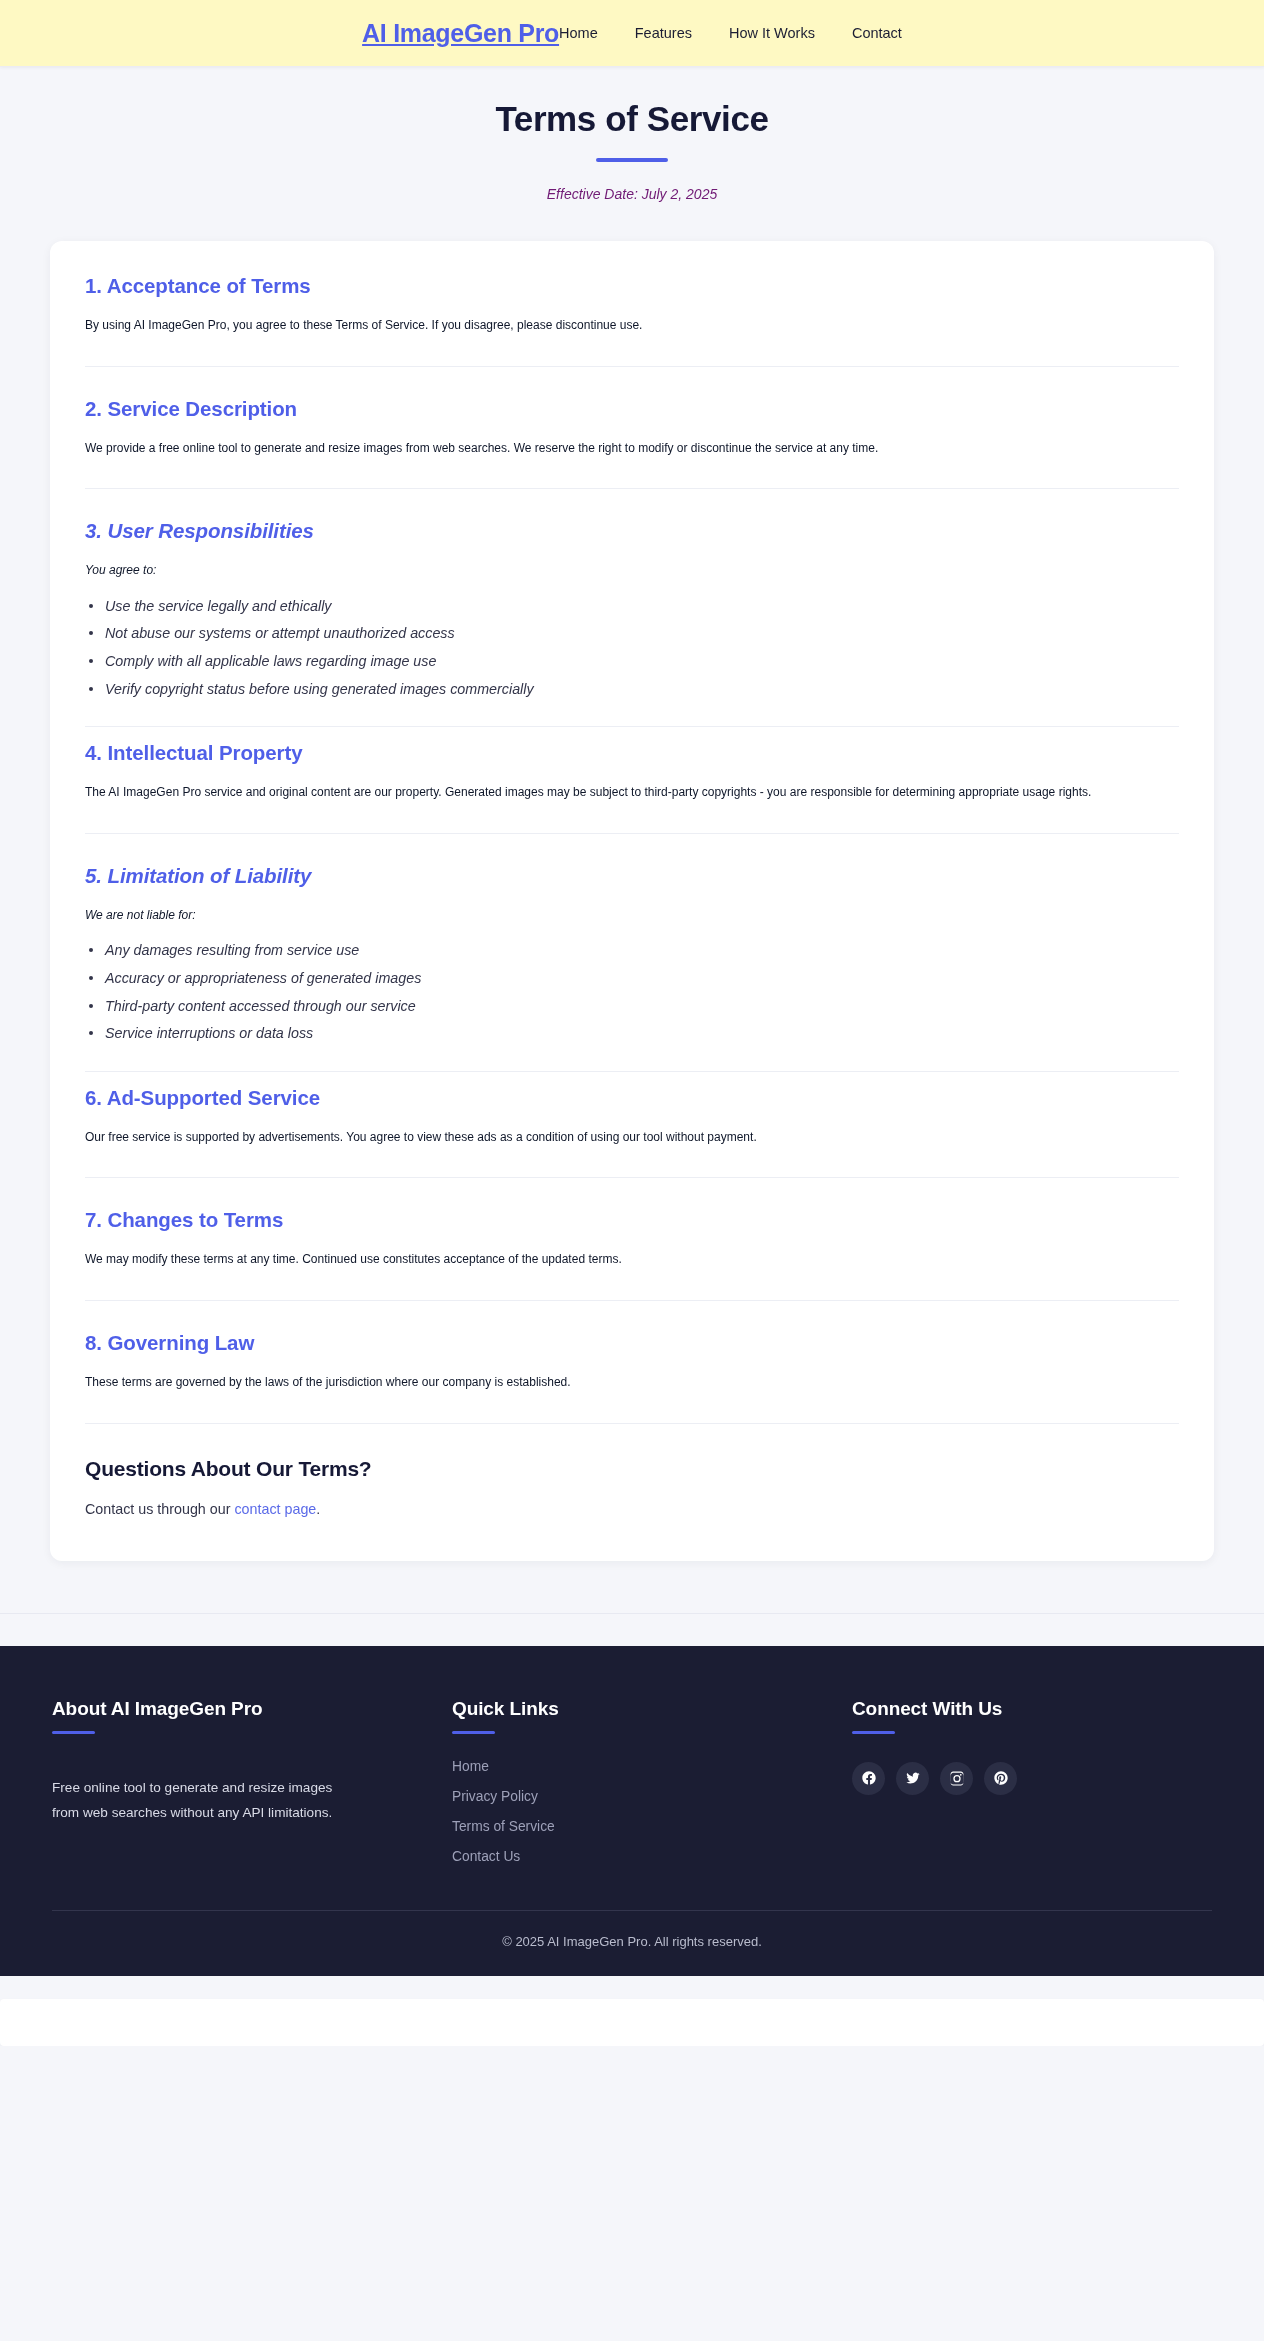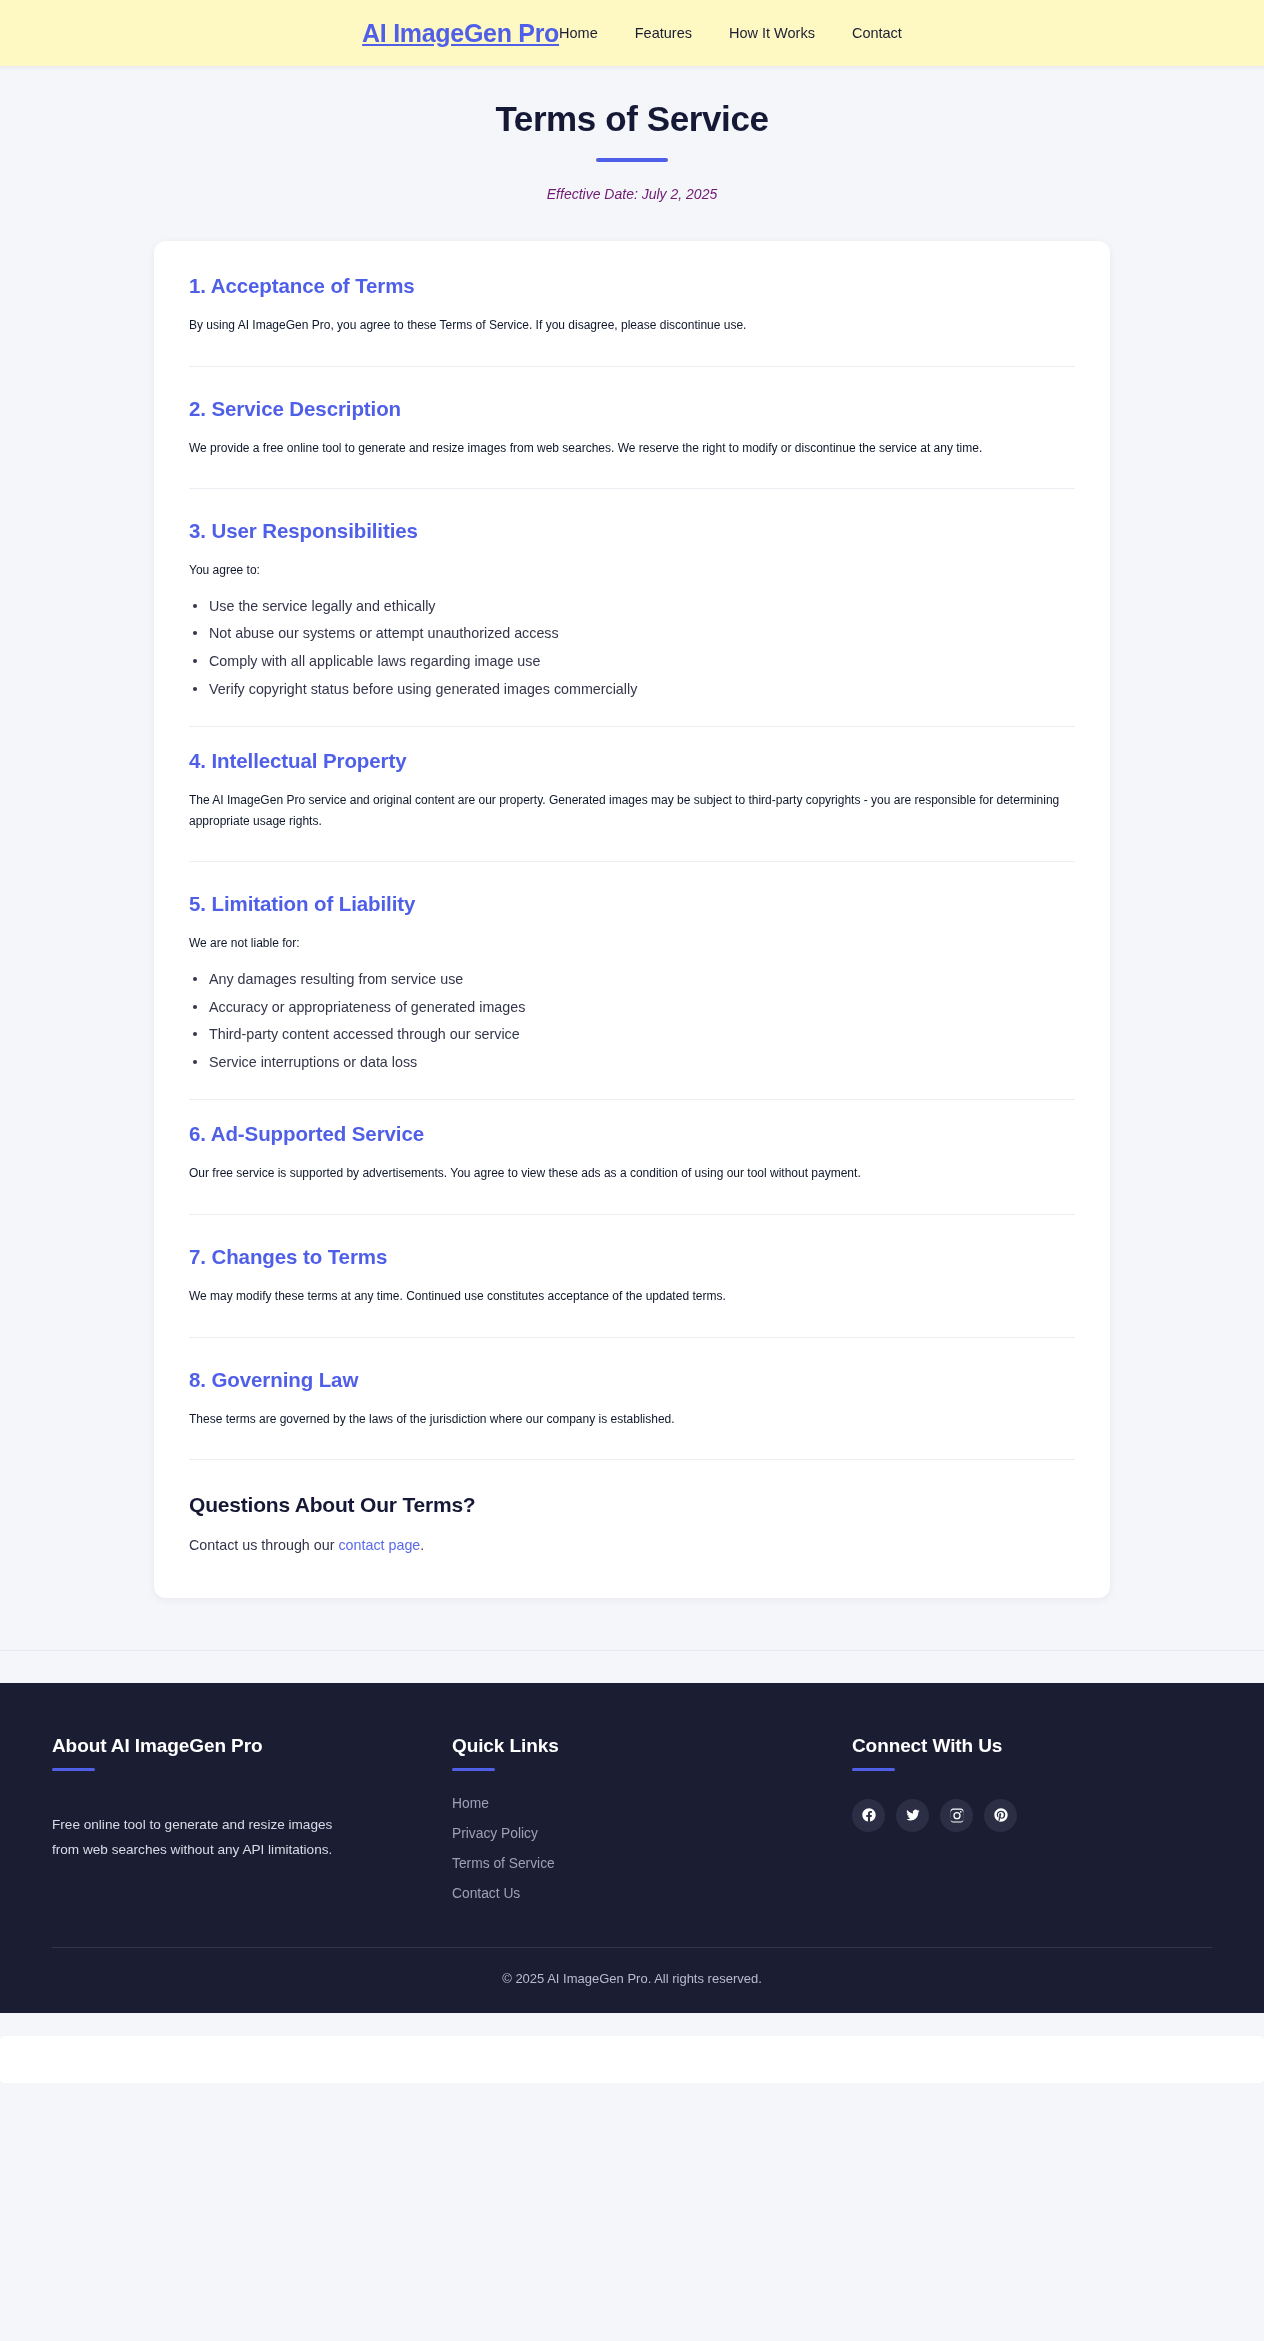--- a/index.html
+++ b/index.html
@@ -63,21 +63,21 @@
   }
   .effective-date {
     margin-top: 24px;
     font-size: 14px;
     font-style: italic;
     color: #701a75;
   }
 
   
   .content-card {
-    width: 956px;
+    width: 1164px;
     margin: 39px auto 0 auto;
     background: #ffffff;
     border-radius: 12px;
     box-shadow: 0 2px 10px rgba(25,28,60,0.055);
     padding: 33px 35px 40px 35px;
   }
   .section {
     padding-bottom: 30px;
     border-bottom: 1px solid #eceef4;
     margin-bottom: 30px;
@@ -110,21 +110,21 @@
   .section-list li::before {
     content: "";
     position: absolute;
     left: 4px;
     top: 10px;
     width: 4px;
     height: 4px;
     border-radius: 50%;
     background: #33354a;
   }
-  .section.has-list { padding-bottom: 22px; margin-bottom: 22px; }
+  .section.has-list { padding-bottom: 22px; margin-bottom: 14px; font-style: italic; }
 
   
   .questions-block { padding-top: 3px; }
   .questions-title {
     font-size: 21px;
     font-weight: bold;
     color: #161936;
     margin-bottom: 16px;
     letter-spacing: -0.2px;
   }

